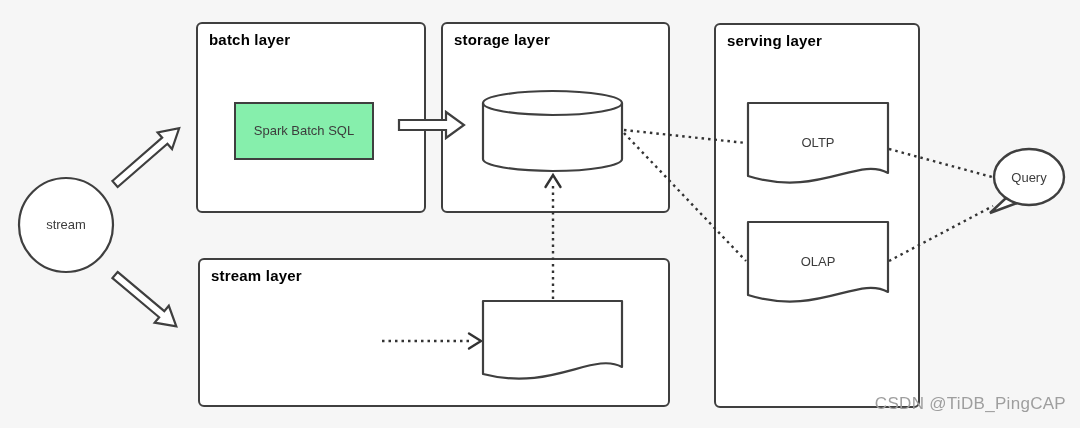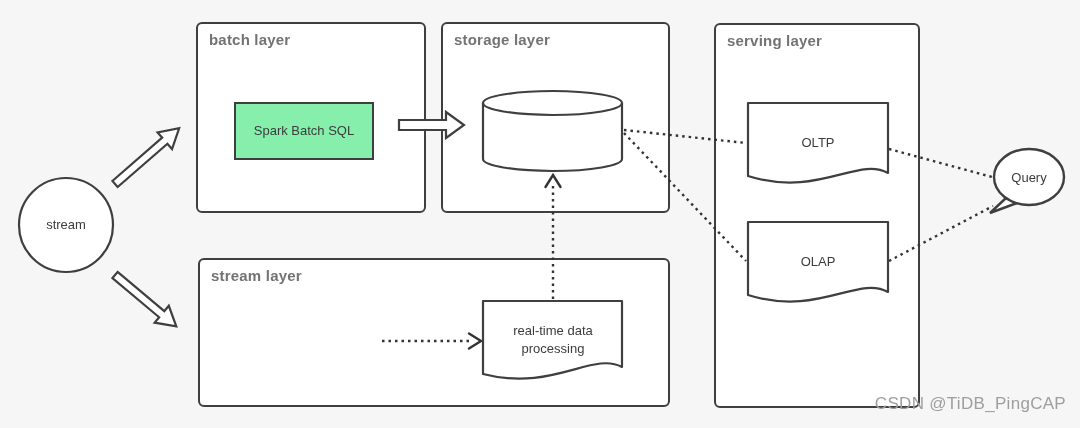--- a/index.html
+++ b/index.html
@@ -19,21 +19,21 @@
     background:#ffffff;
     border:2px solid #3f3f3f;
     border-radius:6px;
     z-index:1;
   }
   .layer-title{
     position:absolute;
     top:7px;left:11px;
     font-size:15px;
     font-weight:bold;
-    color:#737373;
+    color:#000000;
     letter-spacing:.2px;
   }
   .node-box{
     position:absolute;
     box-sizing:border-box;
     background:#86efac;
     border:2px solid #3f3f3f;
     display:flex;
     flex-direction:column;
     align-items:center;
@@ -132,24 +132,20 @@
 
     <g fill="#ffffff" stroke="#3f3f3f" stroke-width="2.4">
       <polygon points="1006,198 990,213 1017,203"></polygon>
       <ellipse cx="1029" cy="177" rx="35" ry="28"></ellipse>
     </g>
   </svg>
 
   <div class="float-label" style="left:19px;top:216px;width:94px;">stream</div>
 
 
-  <div class="float-label" style="left:483px;top:322px;width:140px;">
-    <div>real-time data</div>
-    <div>processing</div>
-  </div>
 
   <div class="float-label" style="left:748px;top:134px;width:140px;">OLTP</div>
 
   <div class="float-label" style="left:748px;top:253px;width:140px;">OLAP</div>
 
   <div class="float-label" style="left:994px;top:169px;width:70px;">Query</div>
 
   <div class="watermark">CSDN @TiDB_PingCAP</div>
 
 </div>

